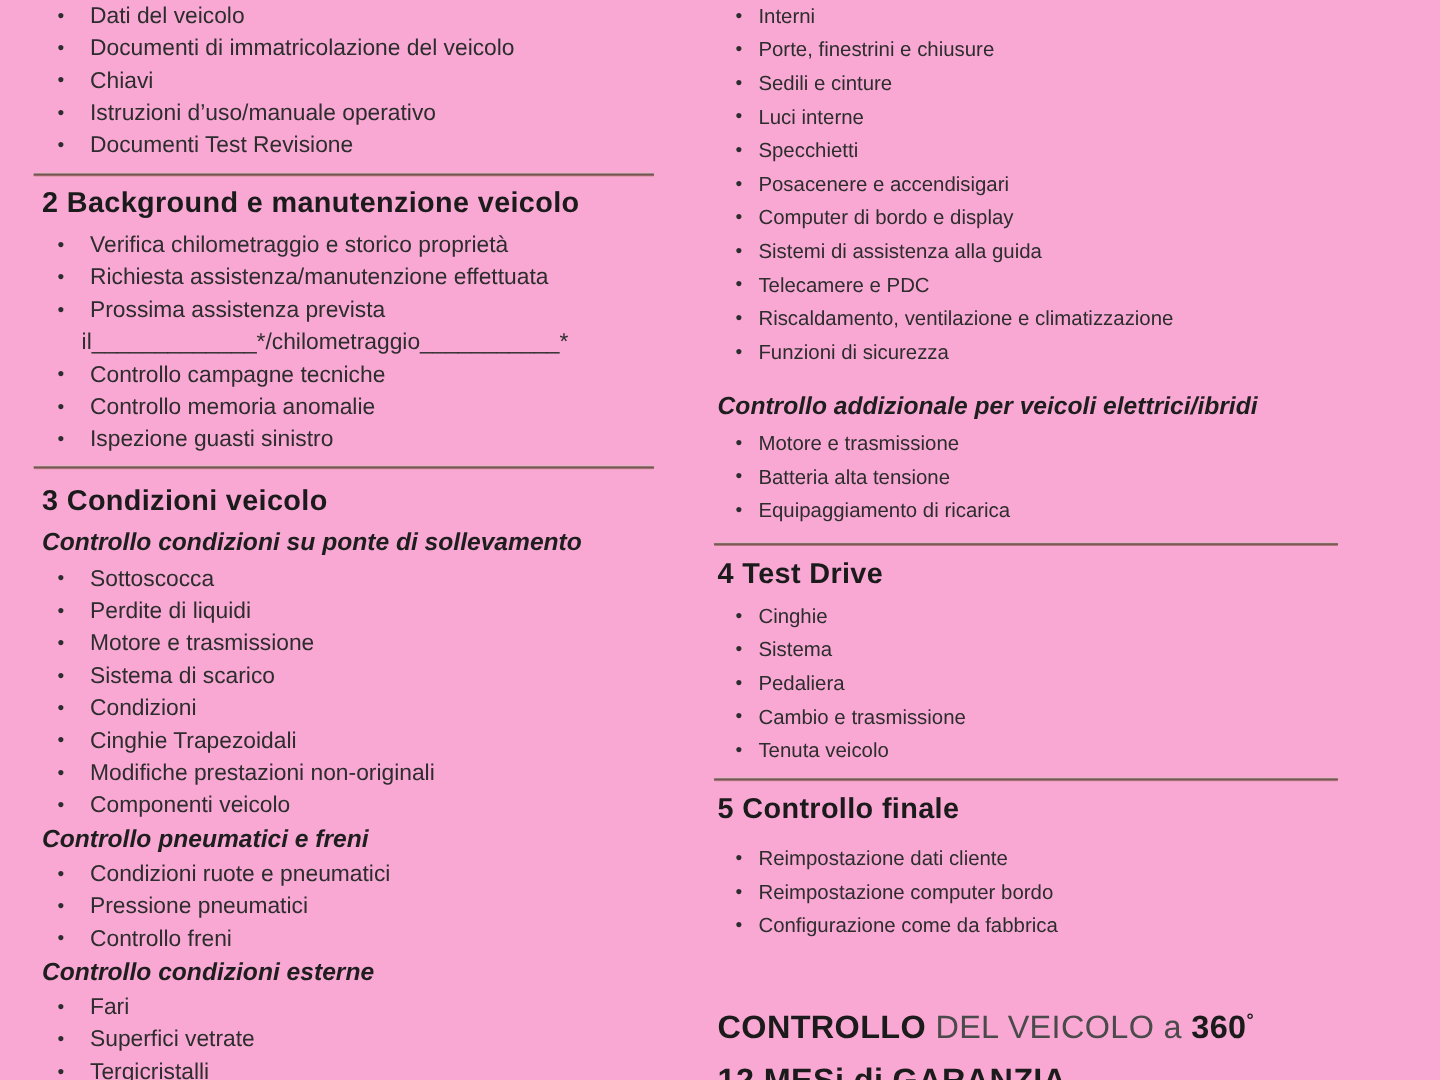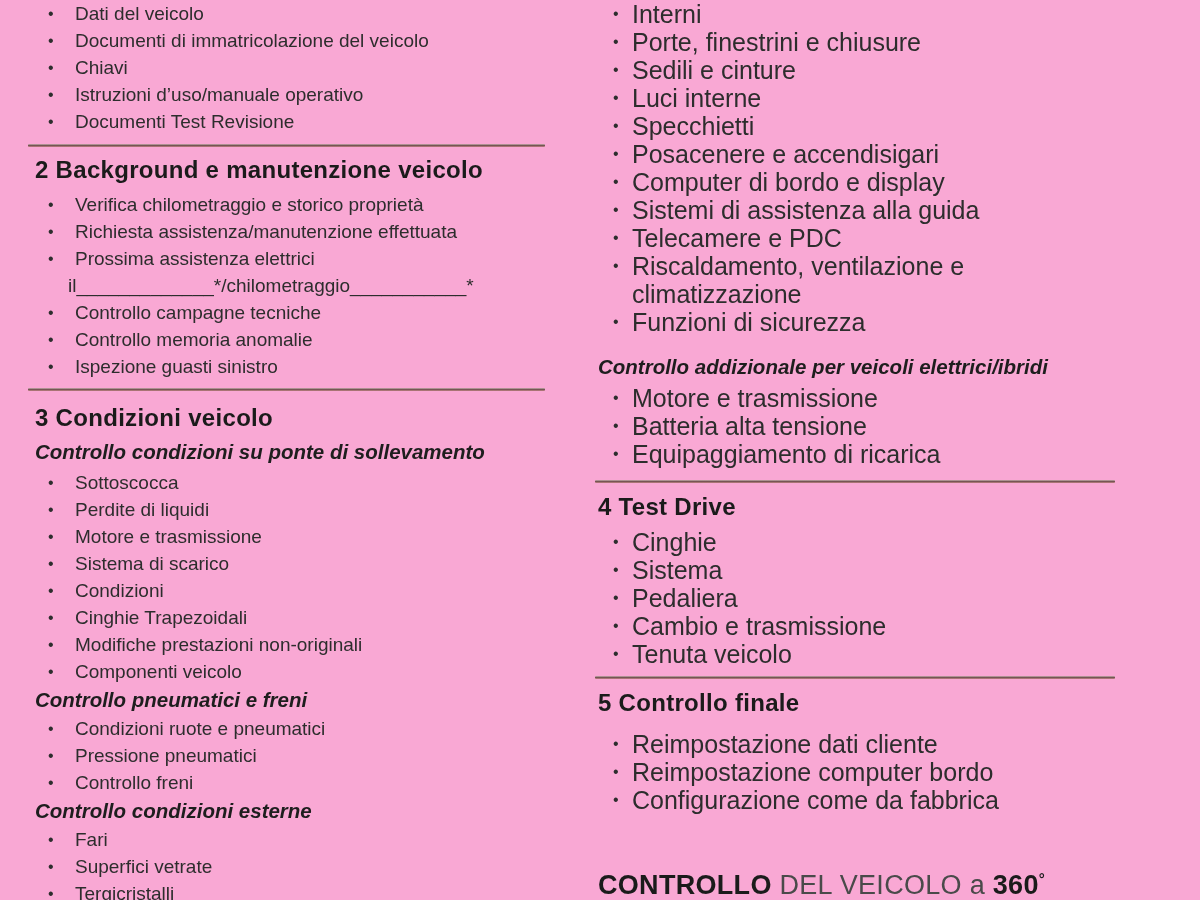--- a/index.html
+++ b/index.html
@@ -7,21 +7,21 @@
     position:relative;width:1200px;height:900px;background:#f9a8d4;overflow:hidden;
     font-family:Liberation Sans, sans-serif;color:#2d2d2d;
   }
   .col{position:absolute;top:0;}
   .col-left{left:35px;width:515px;}
   .col-right{left:598px;width:522px;}
 
   ul{list-style:none;margin:0;padding:0;}
   .col-left li{position:relative;padding-left:40px;font-size:19px;line-height:27px;color:#2d2d2d;}
   .col-left li::before{content:"\2022";position:absolute;left:13px;top:0;font-size:16px;color:#2d2d2d;}
-  .col-right li{position:relative;padding-left:34px;font-size:25px;line-height:28px;color:#2d2d2d;}
+  .col-right li{position:relative;padding-left:34px;font-size:17px;line-height:28px;color:#2d2d2d;}
   .col-right li::before{content:"\2022";position:absolute;left:15px;top:0;font-size:16px;color:#2d2d2d;}
 
   .section-title{font-size:24px;font-weight:700;line-height:30px;margin:0;color:#1b1b1b;letter-spacing:0.3px;}
   .sub-title{font-size:20.5px;font-weight:700;font-style:italic;line-height:26px;margin:0;color:#1e1e1e;}
 
   .divider{height:3px;background:linear-gradient(to bottom,#dcc0c0 0%,#6d5151 40%,#845a5a 65%,#c98c8c 100%);border-radius:1px;}
   .d-left{width:517px;margin:9px 0 0 -7px;}
   .d-right{width:520px;margin-left:-3px;}
 
   .fill-line{padding-left:33px;font-size:19px;line-height:27px;color:#2d2d2d;}
@@ -52,21 +52,21 @@
       <li>Documenti Test Revisione</li>
     </ul>
 
     <div class="divider d-left"></div>
 
     <h2 class="section-title mt8">2 Background e manutenzione veicolo</h2>
 
     <ul class="mt6">
       <li>Verifica chilometraggio e storico proprietà</li>
       <li>Richiesta assistenza/manutenzione effettuata</li>
-      <li>Prossima assistenza elettrici</li>
+      <li>Prossima assistenza prevista</li>
     </ul>
     <div class="fill-line">il_____________*/chilometraggio___________*</div>
     <ul>
       <li>Controllo campagne tecniche</li>
       <li>Controllo memoria anomalie</li>
       <li>Ispezione guasti sinistro</li>
     </ul>
 
     <div class="divider d-left mt8"></div>
 

